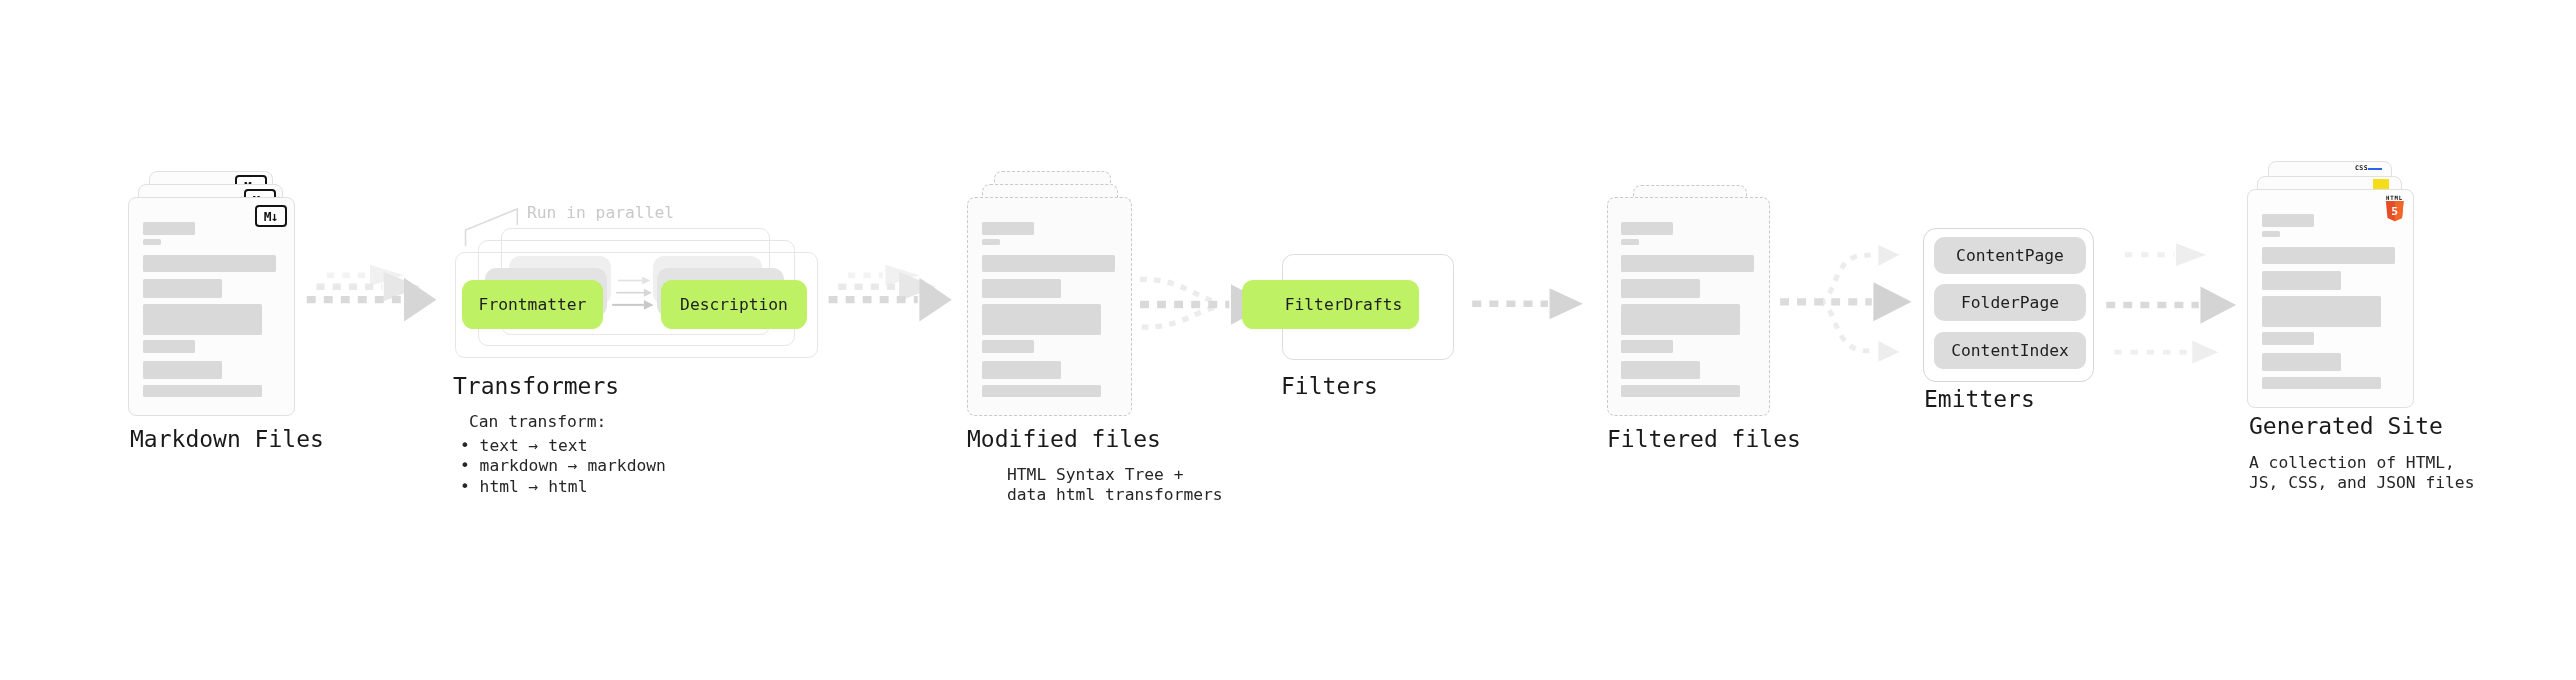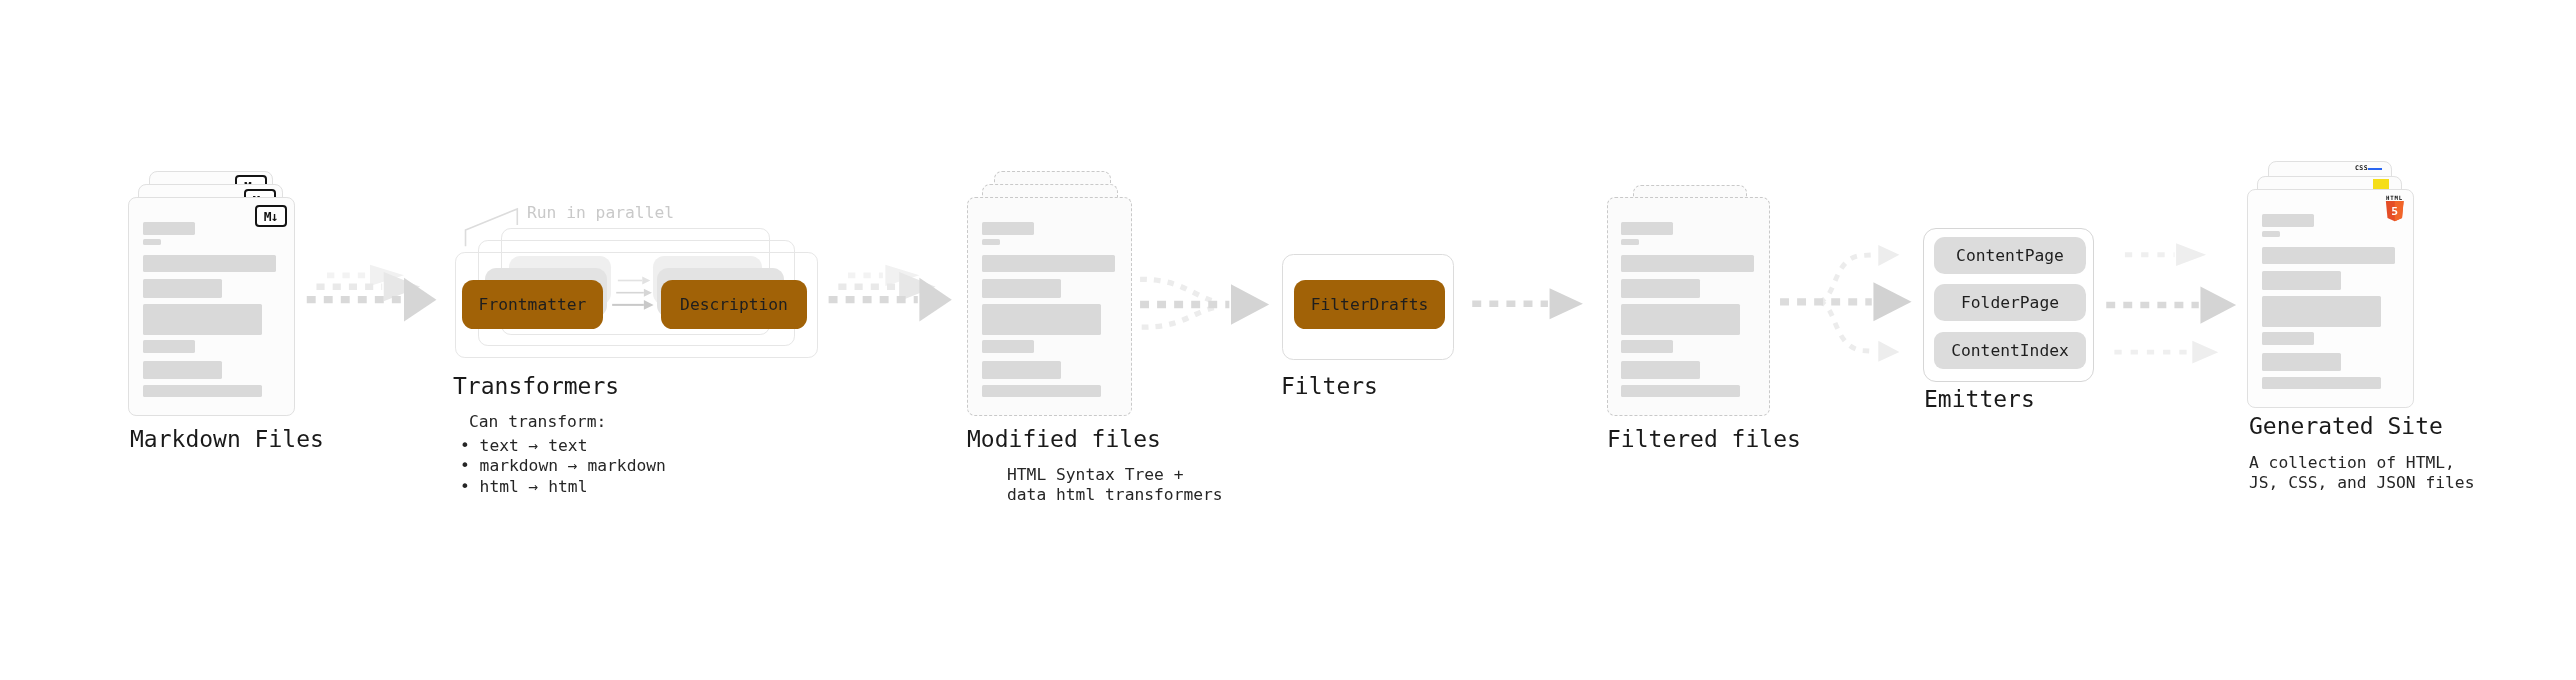--- a/index.html
+++ b/index.html
@@ -27,21 +27,21 @@
   .js-icon{position:absolute;width:16.3px;height:9.8px;}
   .html5-icon{position:absolute;display:flex;flex-direction:column;align-items:center;width:21px;}
   .html5-word{font-size:5.7px;font-weight:bold;color:#0a0a0a;letter-spacing:0.8px;line-height:6.5px;}
   
   .stage-title{position:absolute;font-size:23px;color:#1a1a1a;white-space:nowrap;line-height:24.4px;}
   .stage-sub{position:absolute;font-size:16.3px;color:#262626;line-height:20.3px;white-space:nowrap;}
   .annotation{position:absolute;font-size:16.3px;color:#c9c9c9;white-space:nowrap;line-height:18px;}
   
   .t-box{position:absolute;border:1.6px solid #e6e6e6;border-radius:9.8px;background:transparent;box-sizing:border-box;}
   .pill{
-    position:absolute;background:#a16207;border-radius:11.4px;
+    position:absolute;background:#bef264;border-radius:11.4px;
     display:flex;align-items:center;justify-content:center;
     font-size:16.3px;color:#1e1e1e;white-space:nowrap;
   }
   .pill.ghost1{background:#e3e3e3;}
   .pill.ghost2{background:#efefef;}
   .arrow-svg{position:absolute;overflow:visible;}
 </style>
 </head>
 <body>
 
@@ -141,21 +141,21 @@
   </div>
 
   <svg class="arrow-svg" style="left:1136px;top:272px;" width="138" height="65" viewBox="0 0 170 80">
     <path d="M 5 9 C 55 9 64 26 99 37" fill="none" stroke="#ececec" stroke-width="6.5" stroke-dasharray="8 9"></path>
     <path d="M 7 68 C 57 68 66 51 99 43" fill="none" stroke="#ececec" stroke-width="6.5" stroke-dasharray="8 9"></path>
     <line x1="5" y1="40" x2="115" y2="40" stroke="#d9d9d9" stroke-width="9" stroke-dasharray="11 10"></line>
     <polygon points="117,15 117,65 164,40" fill="#d4d4d4"></polygon>
   </svg>
 
   <div class="t-box" style="left:1282px;top:254px;width:172px;height:106px;border-color:#dcdcdc;border-radius:11.4px;background:#ffffff;"></div>
-  <div class="pill" style="left:1294px;top:280px;width:151px;height:49px;">FilterDrafts</div>
+  <div class="pill" style="left:1242px;top:280px;width:151px;height:49px;padding-left:26px;">FilterDrafts</div>
   <div class="stage-title" style="left:1281px;top:374px;">Filters</div>
 
   <svg class="arrow-svg" style="left:1469px;top:280px;" width="118" height="49" viewBox="0 0 145 60">
     <line x1="4" y1="29" x2="97" y2="29" stroke="#d9d9d9" stroke-width="8" stroke-dasharray="11 10"></line>
     <polygon points="99,10 99,48 140,29" fill="#d4d4d4"></polygon>
   </svg>
 
   <div class="file-card dashed" style="left:1633px;top:185px;width:114px;height:57px;"></div>
   <div class="file-card dashed" style="left:1607px;top:197px;width:163px;height:219px;">
     <div class="bars" style="left:13px;">

